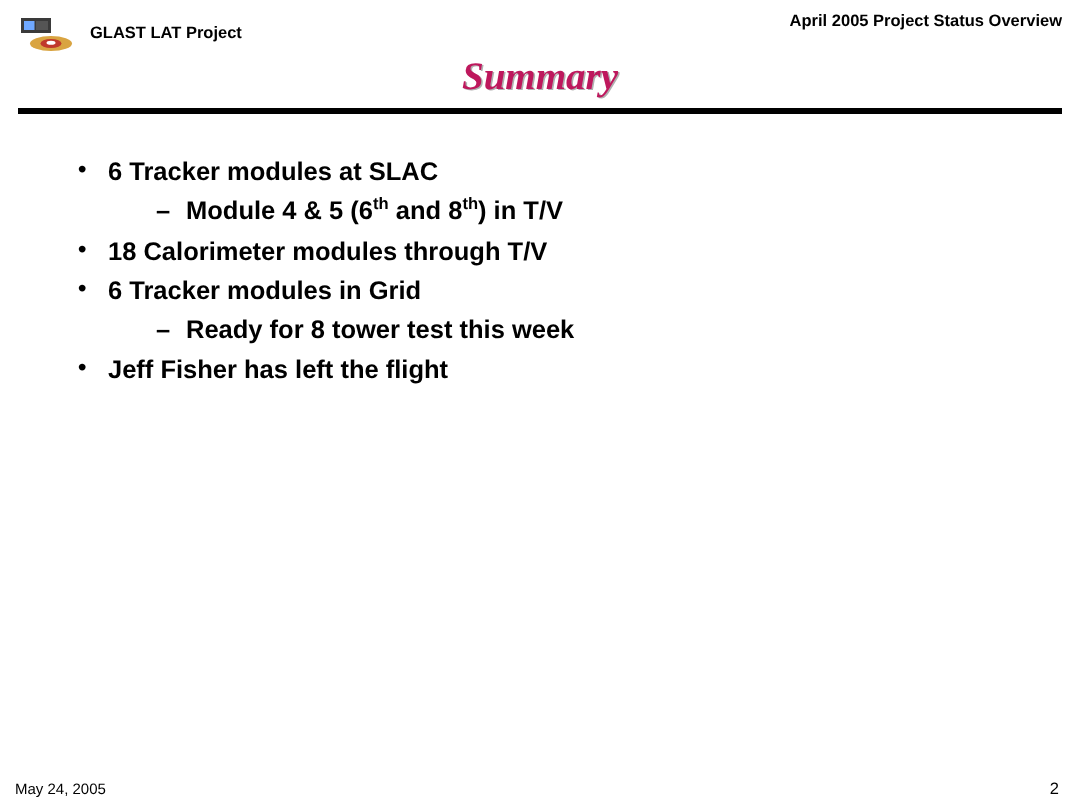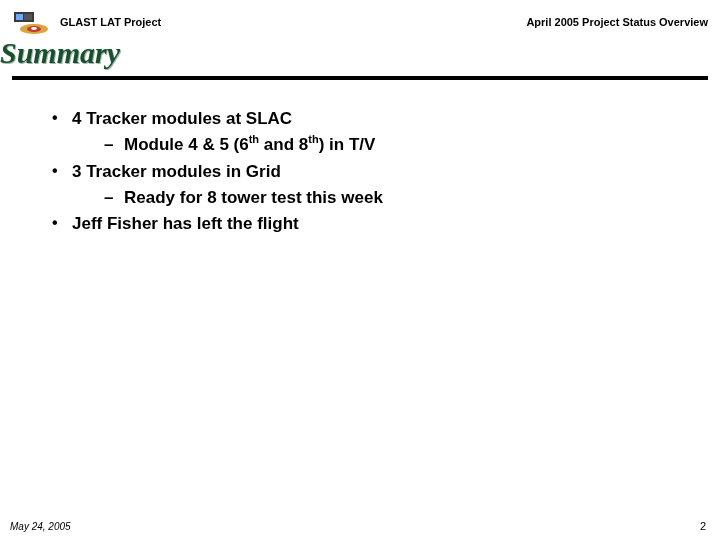--- a/index.html
+++ b/index.html
@@ -1,32 +1,32 @@
 <!DOCTYPE html>
 <html><head>
 <meta charset="utf-8">
 <style>
   * { margin: 0; padding: 0; box-sizing: border-box; }
   html, body { width: 720px; height: 540px; font-family: Arial, Helvetica, sans-serif; background: #fff; color: #000; }
   .slide { position: relative; width: 720px; height: 540px; }
-  .header { display: flex; align-items: center; justify-content: space-between; padding: 8px 12px 2px 12px; }
+  .header { display: flex; justify-content: space-between; padding: 8px 12px 2px 12px; }
   .header-left { display: flex; align-items: center; gap: 8px; }
   .logo { width: 40px; height: 28px; display:inline-block; }
   .header-text { font-size: 11px; font-weight: bold; }
-  .title { text-align: left; font-size: 30px; font-weight: bold; font-style: italic; font-family: "Times New Roman", Times, serif; color:#14532d; text-shadow: 1px 1px 0 #b0b0b0; margin-top:-2px; }
+  .title { text-align: center; font-size: 26px; font-weight: bold; font-style: italic; font-family: "Times New Roman", Times, serif; color:#be185d; text-shadow: 1px 1px 0 #b0b0b0; margin-top:-2px; }
   .rule { height: 4px; background: #000; margin: 6px 12px 0 12px; }
   .content { padding: 26px 30px 0 46px; }
   ul.top { list-style: none; }
   ul.top > li { position: relative; padding-left: 26px; font-size: 17px; font-weight: bold; line-height: 1.55; }
   ul.top > li::before { content: "•"; position: absolute; left: 6px; top: 0; font-size: 16px; }
   ul.sub { list-style: none; margin-left: 0; }
   ul.sub > li { position: relative; padding-left: 52px; font-size: 17px; font-weight: bold; line-height: 1.55; }
   ul.sub > li::before { content: "–"; position: absolute; left: 32px; top: 0; }
   sup { font-size: 0.65em; vertical-align: super; line-height: 0; }
-  .footer-left { position: absolute; left: 10px; bottom: 8px; font-size: 10px; font-style: italic; }
+  .footer-left { position: absolute; left: 10px; bottom: 8px; font-size: 10px; }
   .footer-right { position: absolute; right: 14px; bottom: 8px; font-size: 11px; }
 </style>
 </head>
 <body>
 
 <div class="slide">
 
   <div class="header">
     <div class="header-left">
       <span class="logo">
@@ -43,29 +43,32 @@
     </div>
     <span class="header-text">April 2005 Project Status Overview</span>
   </div>
 
   <div class="title">Summary</div>
   <div class="rule"></div>
 
   <div class="content">
     <ul class="top">
       <li>
-        <span>4 Tracker modules at SLAC</span>
+        <span>6 Tracker modules at SLAC</span>
         <ul class="sub">
           <li>
             <span>Module 4 &amp; 5 (6</span><sup>th</sup><span> and 8</span><sup>th</sup><span>) in T/V</span>
           </li>
         </ul>
       </li>
       <li>
-        <span>3 Tracker modules in Grid</span>
+        <span>18 Calorimeter modules through T/V</span>
+      </li>
+      <li>
+        <span>6 Tracker modules in Grid</span>
         <ul class="sub">
           <li>
             <span>Ready for 8 tower test this week</span>
           </li>
         </ul>
       </li>
       <li>
         <span>Jeff Fisher has left the flight</span>
       </li>
     </ul>

